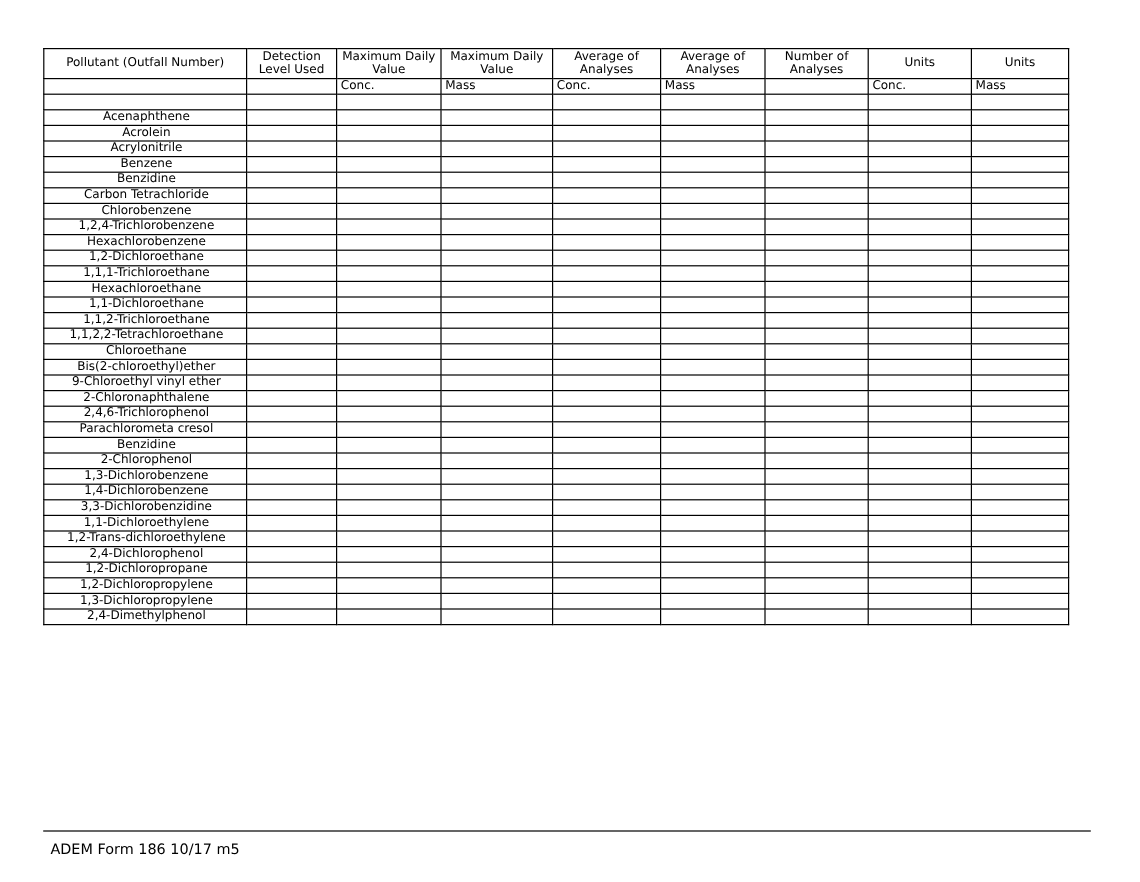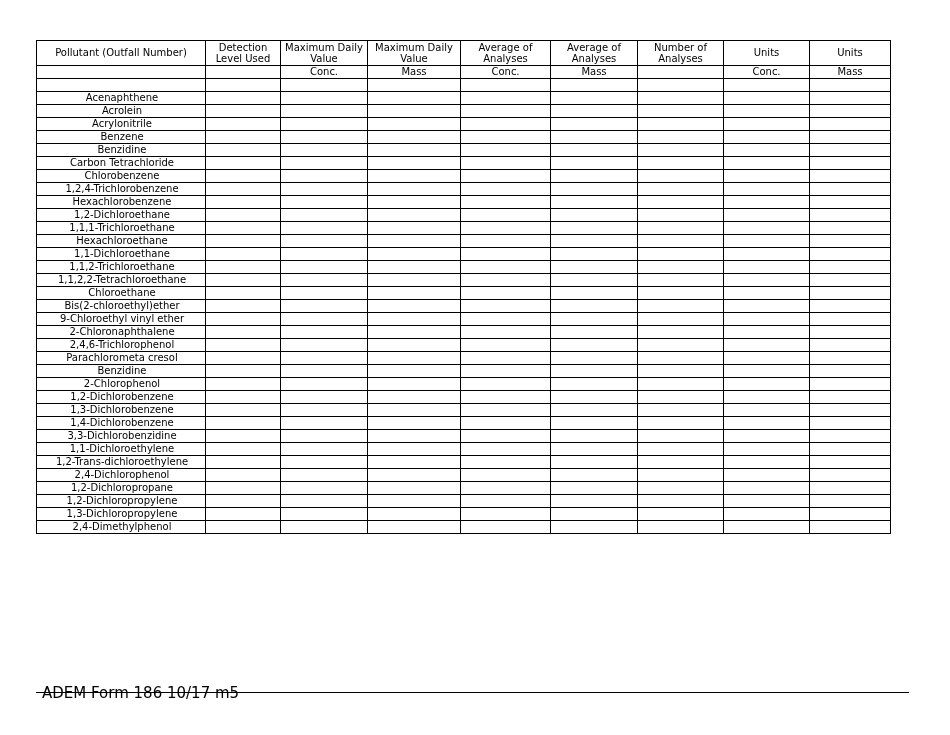--- a/index.html
+++ b/index.html
@@ -3,26 +3,26 @@
 <meta charset="utf-8">
 <style>
   html, body { margin: 0; padding: 0; background: #ffffff; }
   body { width: 950px; height: 735px; position: relative; overflow: hidden;
          font-family: "DejaVu Sans", sans-serif; color: #000; }
   table.form { position: absolute; left: 36px; top: 40px; border-collapse: collapse;
                table-layout: fixed; width: 854px; }
   table.form td, table.form th { border: 1px solid #000; padding: 0 3px; font-size: 10px;
                font-weight: normal; line-height: 12px; overflow: hidden; white-space: nowrap; }
   table.form th { text-align: center; height: 24px; line-height: 11.5px; white-space: normal; }
-  table.form tr.sub td { text-align: center; height: 12px; }
+  table.form tr.sub td { text-align: left; height: 12px; }
   table.form tr.blank td { height: 12px; }
   table.form tr.data td { height: 12px; }
   table.form tr.data td.name { text-align: center; padding-left: 5px; margin-top: 44px; }
   .footer-rule { position: absolute; left: 36px; top: 692px; width: 873px; height: 1px; background: #000; }
-  .footer-left { position: absolute; left: 42px; top: 684px; font-size: 15px;
+  .footer-left { position: absolute; left: 42px; top: 701px; font-size: 12px;
                  font-family: "DejaVu Sans", sans-serif; }
   .footer-right { position: absolute; right: 44px; top: 735px; font-size: 10.5px;
                   font-family: "DejaVu Sans", sans-serif; }
 </style>
 </head>
 <body>
 
 <table class="form">
   <colgroup>
     <col style="width:169px">
@@ -318,31 +318,20 @@
         <td></td>
         <td></td>
         <td></td>
         <td></td>
         <td></td>
         <td></td>
         <td></td>
         <td></td>
       </tr>
       <tr class="data">
-        <td class="name">1,2-Dichlorobenzene</td>
-        <td></td>
-        <td></td>
-        <td></td>
-        <td></td>
-        <td></td>
-        <td></td>
-        <td></td>
-        <td></td>
-      </tr>
-      <tr class="data">
         <td class="name">1,3-Dichlorobenzene</td>
         <td></td>
         <td></td>
         <td></td>
         <td></td>
         <td></td>
         <td></td>
         <td></td>
         <td></td>
       </tr>

